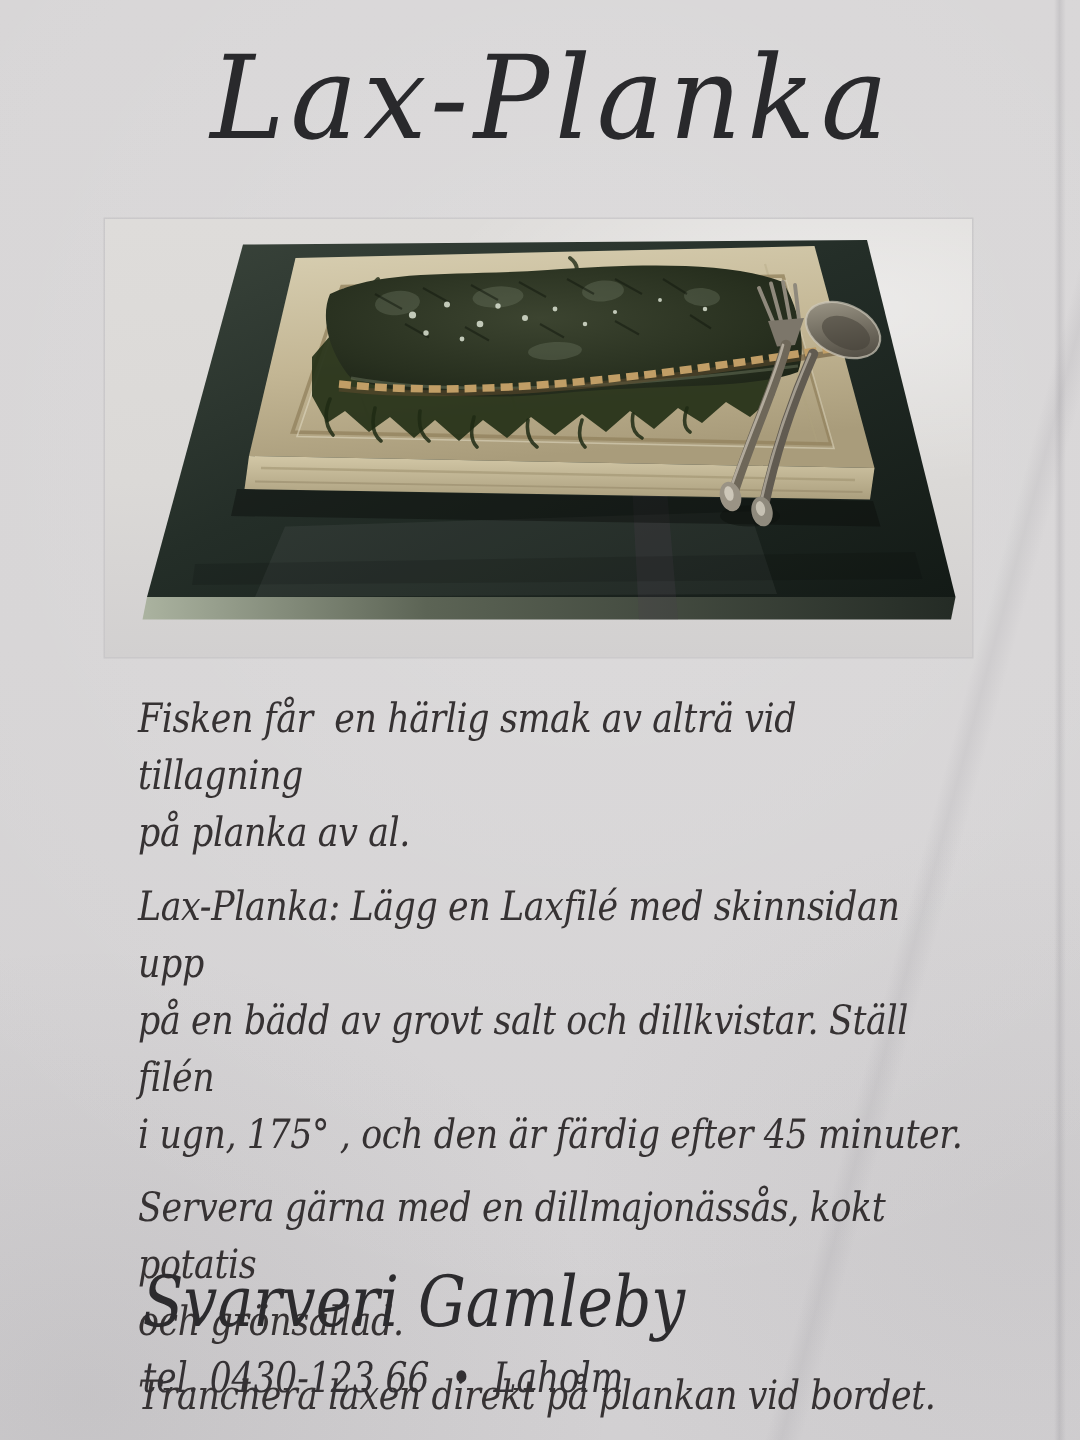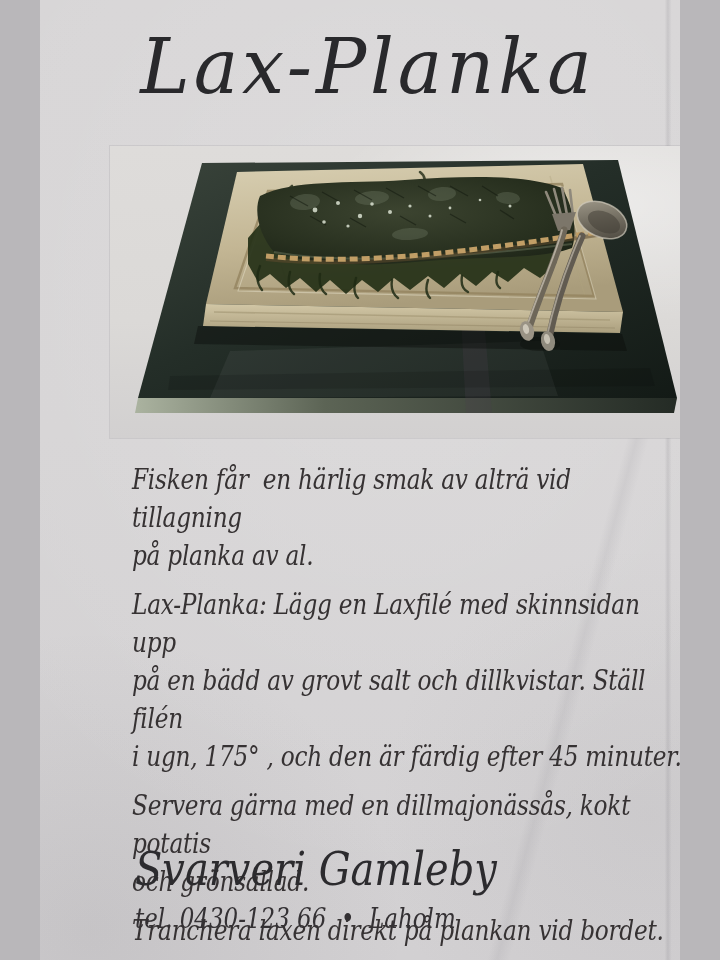--- a/index.html
+++ b/index.html
@@ -1,18 +1,18 @@
 <!DOCTYPE html>
 <html><head>
 <meta charset="utf-8">
 <style>
   html,body{margin:0;padding:0;background:#b9b7ba;}
   .page{
     position:relative;
-    width:640px;height:960px;
+    width:720px;height:960px;
     margin:0 auto;
     overflow:hidden;
     background:
       linear-gradient(105deg, transparent 78.5%, rgba(118,116,124,.10) 79.6%, transparent 81%),
       linear-gradient(90deg, transparent 97.6%, rgba(110,108,116,.16) 98.1%, transparent 98.7%),
       radial-gradient(120% 90% at 55% 30%, rgba(255,255,255,.16), rgba(0,0,0,0) 70%),
       radial-gradient(70% 45% at 8% 97%, rgba(88,86,92,.10), rgba(0,0,0,0) 70%),
       radial-gradient(60% 40% at 95% 85%, rgba(150,148,152,.12), rgba(0,0,0,0) 70%),
       linear-gradient(180deg,#d7d5d6 0%, #d6d4d5 45%, #d2d0d2 100%);
     font-family:"DejaVu Serif","Liberation Serif",serif;

